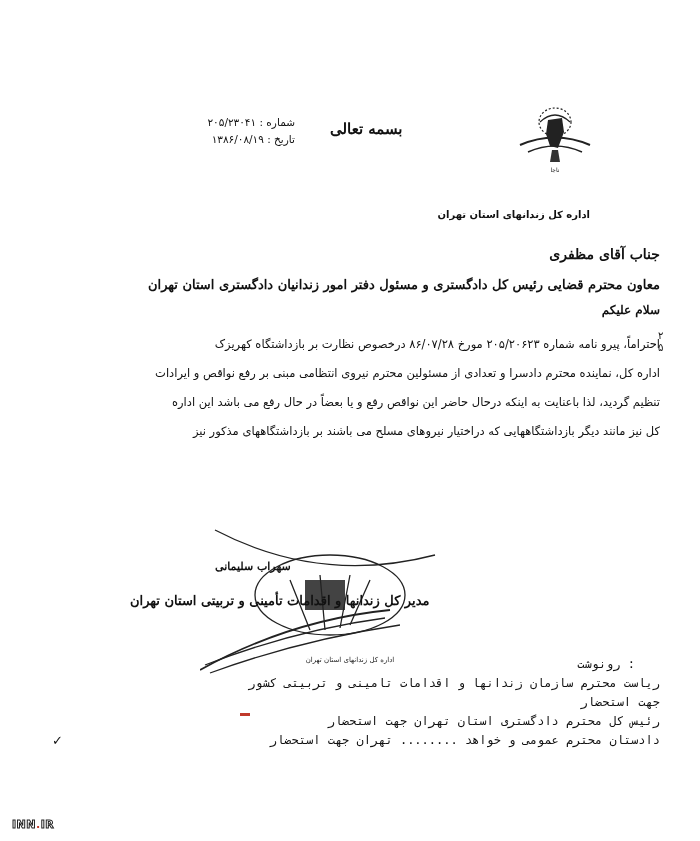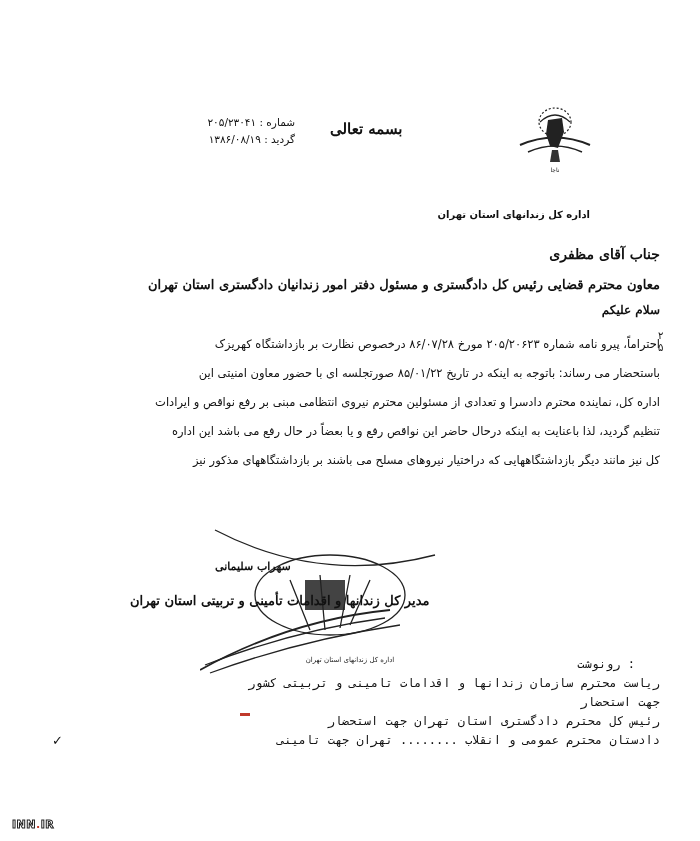--- a/index.html
+++ b/index.html
@@ -67,37 +67,36 @@
   <div class="abs rtl org-line2">اداره کل زندانهای استان تهران</div>
 
   <div class="abs rtl basmala">بسمه تعالی</div>
 
   <div class="abs rtl meta">
     <div>
       <span>شماره :</span>
       <span>۲۰۵/۲۳۰۴۱</span>
     </div>
     <div>
-      <span>گردید :</span>
+      <span>تاریخ :</span>
       <span>۱۳۸۶/۰۸/۱۹</span>
     </div>
   </div>
 
   <div class="abs rtl recipient">جناب آقای مظفری</div>
   <div class="abs rtl subject">معاون محترم قضایی رئیس کل دادگستری و مسئول دفتر امور زندانیان دادگستری استان تهران</div>
   <div class="abs rtl greeting">سلام علیکم</div>
 
   <div class="abs side-marks">
     <div>۲</div>
     <div>۵</div>
   </div>
 
   <div class="abs rtl body-text">
     <p>احتراماً، پیرو نامه شماره ۲۰۵/۲۰۶۲۳ مورخ ۸۶/۰۷/۲۸ درخصوص نظارت بر بازداشتگاه کهریزک</p>
-    <p>باستحضار می رساند: باتوجه به اینکه در تاریخ ۸۵/۰۱/۲۲ صورتجلسه ای با حضور معاون امنیتی این</p>
     <p>اداره کل، نماینده محترم دادسرا و تعدادی از مسئولین محترم نیروی انتظامی مبنی بر رفع نواقص و ایرادات</p>
     <p>تنظیم گردید، لذا باعنایت به اینکه درحال حاضر این نواقص رفع و یا بعضاً در حال رفع می باشد این اداره</p>
     <p>کل نیز مانند دیگر بازداشتگاههایی که دراختیار نیروهای مسلح می باشند بر بازداشتگاههای مذکور نیز</p>
   </div>
 
   <svg class="abs stamp" viewBox="0 0 240 165">
     <g fill="none" stroke="#222" stroke-width="1.3">
       <path d="M15 20 Q120 75 235 45"></path>
       <ellipse cx="130" cy="85" rx="75" ry="40"></ellipse>
       <path d="M90 70 L110 120 M120 65 L125 120 M150 65 L140 118 M170 70 L150 115"></path>
@@ -110,21 +109,21 @@
   </svg>
 
   <div class="abs rtl sig-title">سهراب سلیمانی</div>
   <div class="abs rtl sig-name">مدیر کل زندانها و اقدامات تأمینی و تربیتی استان تهران</div>
 
   <div class="abs rtl cc">
     <div class="cc-head">: رونوشت</div>
     <div>ریاست محترم سازمان زندانها و اقدامات تامینی و تربیتی کشور</div>
     <div>جهت استحضار</div>
     <div>رئیس کل محترم دادگستری استان تهران جهت استحضار</div>
-    <div>دادستان محترم عمومی و انقلاب ........ تهران جهت تامینی</div>
+    <div>دادستان محترم عمومی و خواهد ........ تهران جهت استحضار</div>
   </div>
   <div class="abs checkmark">✓</div>
   <div class="abs redmark"></div>
 
   <div class="abs watermark">
     <span>INN</span><span class="dot">.</span><span>IR</span>
   </div>
 </div>
 
 </body></html>

